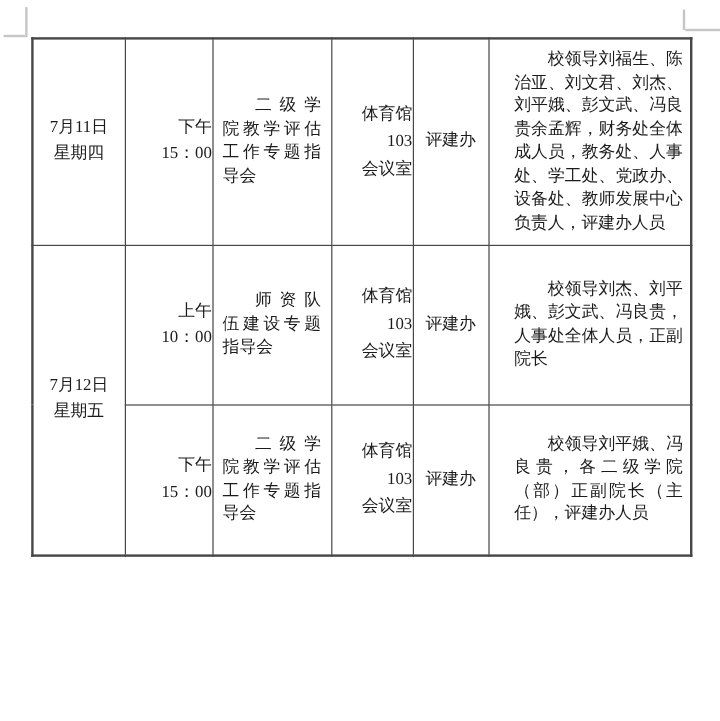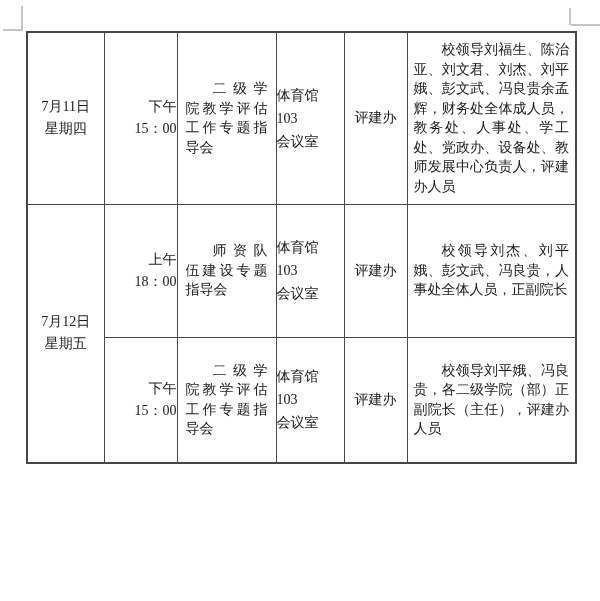--- a/index.html
+++ b/index.html
@@ -33,30 +33,30 @@
     vertical-align: middle;
     font-size: 14px;
     padding: 0;
     overflow: hidden;
   }
   tr.row-1 { height: 172px; }
   tr.row-2 { height: 133px; }
   tr.row-3 { height: 126px; }
   .date-line  { line-height: 22px; text-align: center; }
   .time-line  { line-height: 22px; text-align: right; }
-  .venue-line { line-height: 23px; text-align: left; }
+  .venue-line { line-height: 23px; text-align: right; }
   .org-line   { line-height: 22px; text-align: center; }
 
   .jtext {
     text-align: justify;
     text-justify: inter-character;
     line-height: 19.5px;
   }
   td.meeting-cell .jtext { padding: 0 8px; text-indent: 27px; }
-  td.attendees-cell .jtext { padding: 0 6px; text-indent: 28px; }
+  td.attendees-cell .jtext { padding: 0 6px; text-indent: 28px; margin-left: 15px; }
 </style>
 </head>
 <body>
 
 <div class="page">
 
   <div class="mark mark-left-v"></div>
   <div class="mark mark-left-h"></div>
   <div class="mark mark-right-v"></div>
   <div class="mark mark-right-h"></div>
@@ -97,21 +97,21 @@
       </td>
     </tr>
 
     <tr class="row-2">
       <td class="date-cell" rowspan="2">
         <div class="date-line">7月12日</div>
         <div class="date-line">星期五</div>
       </td>
       <td class="time-cell">
         <div class="time-line">上午</div>
-        <div class="time-line">18：00</div>
+        <div class="time-line">10：00</div>
       </td>
       <td class="meeting-cell">
         <div class="jtext">师资队伍建设专题指导会</div>
       </td>
       <td class="venue-cell">
         <div class="venue-line">体育馆</div>
         <div class="venue-line">103</div>
         <div class="venue-line">会议室</div>
       </td>
       <td class="organizer-cell">

